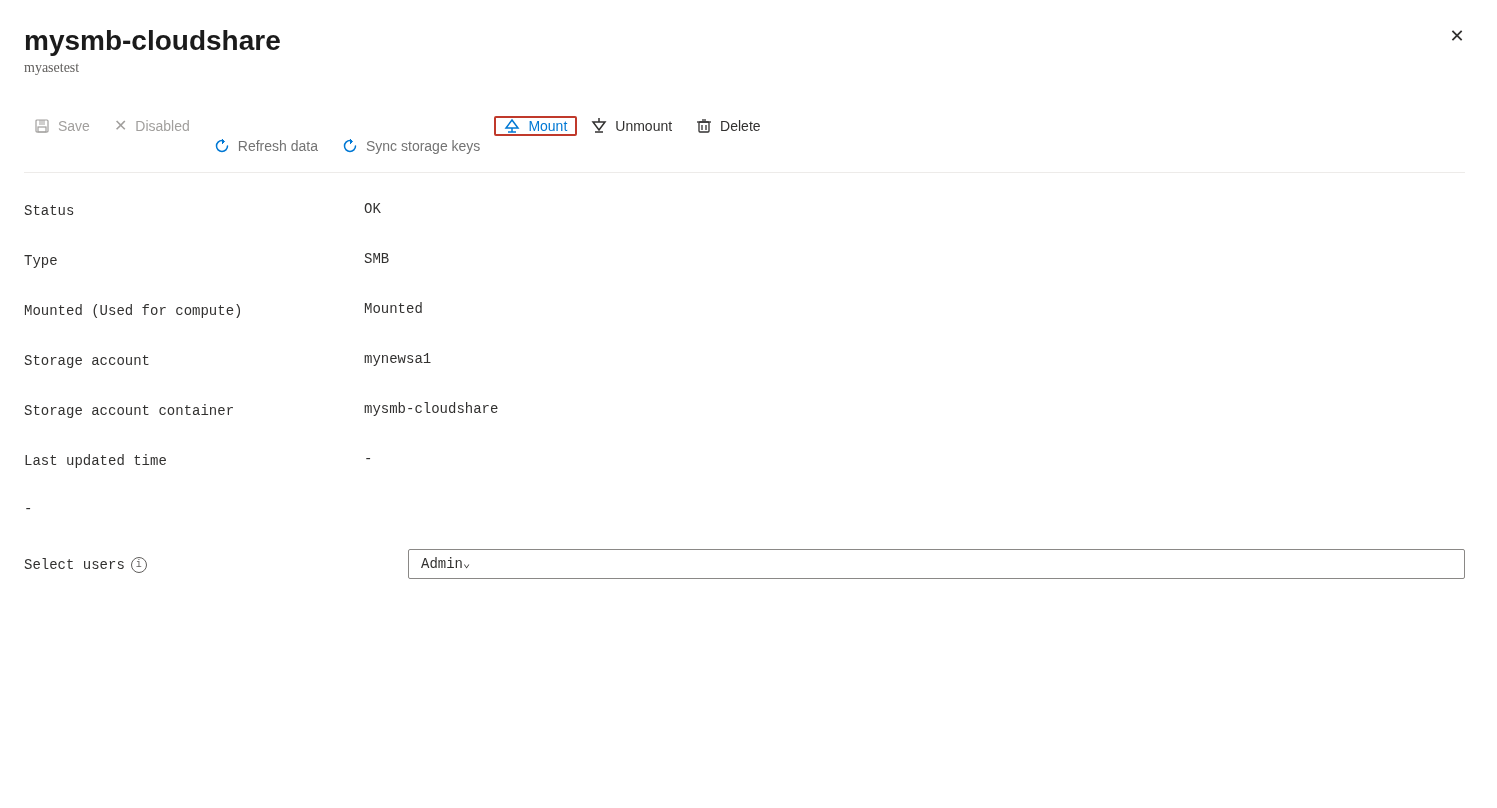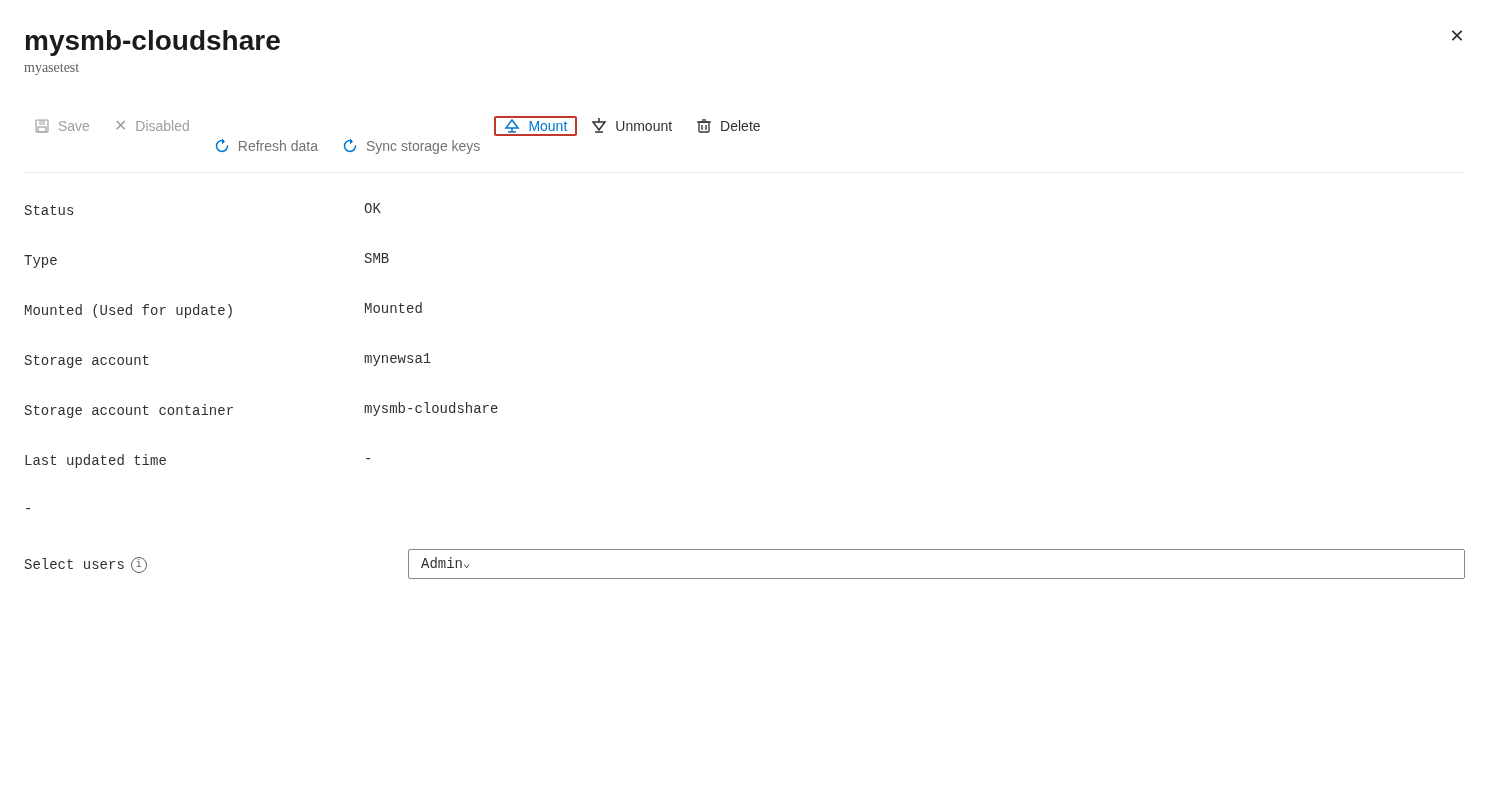--- a/index.html
+++ b/index.html
@@ -245,21 +245,21 @@
       <div class="field-label">Status</div>
       <div class="field-value">OK</div>
     </div>
 
     <div class="field-row">
       <div class="field-label">Type</div>
       <div class="field-value">SMB</div>
     </div>
 
     <div class="field-row">
-      <div class="field-label">Mounted (Used for update)</div>
+      <div class="field-label">Mounted (Used for compute)</div>
       <div class="field-value">Mounted</div>
     </div>
 
     <div class="field-row">
       <div class="field-label">Storage account</div>
       <div class="field-value">mynewsa1</div>
     </div>
 
     <div class="field-row">
       <div class="field-label">Storage account container</div>

